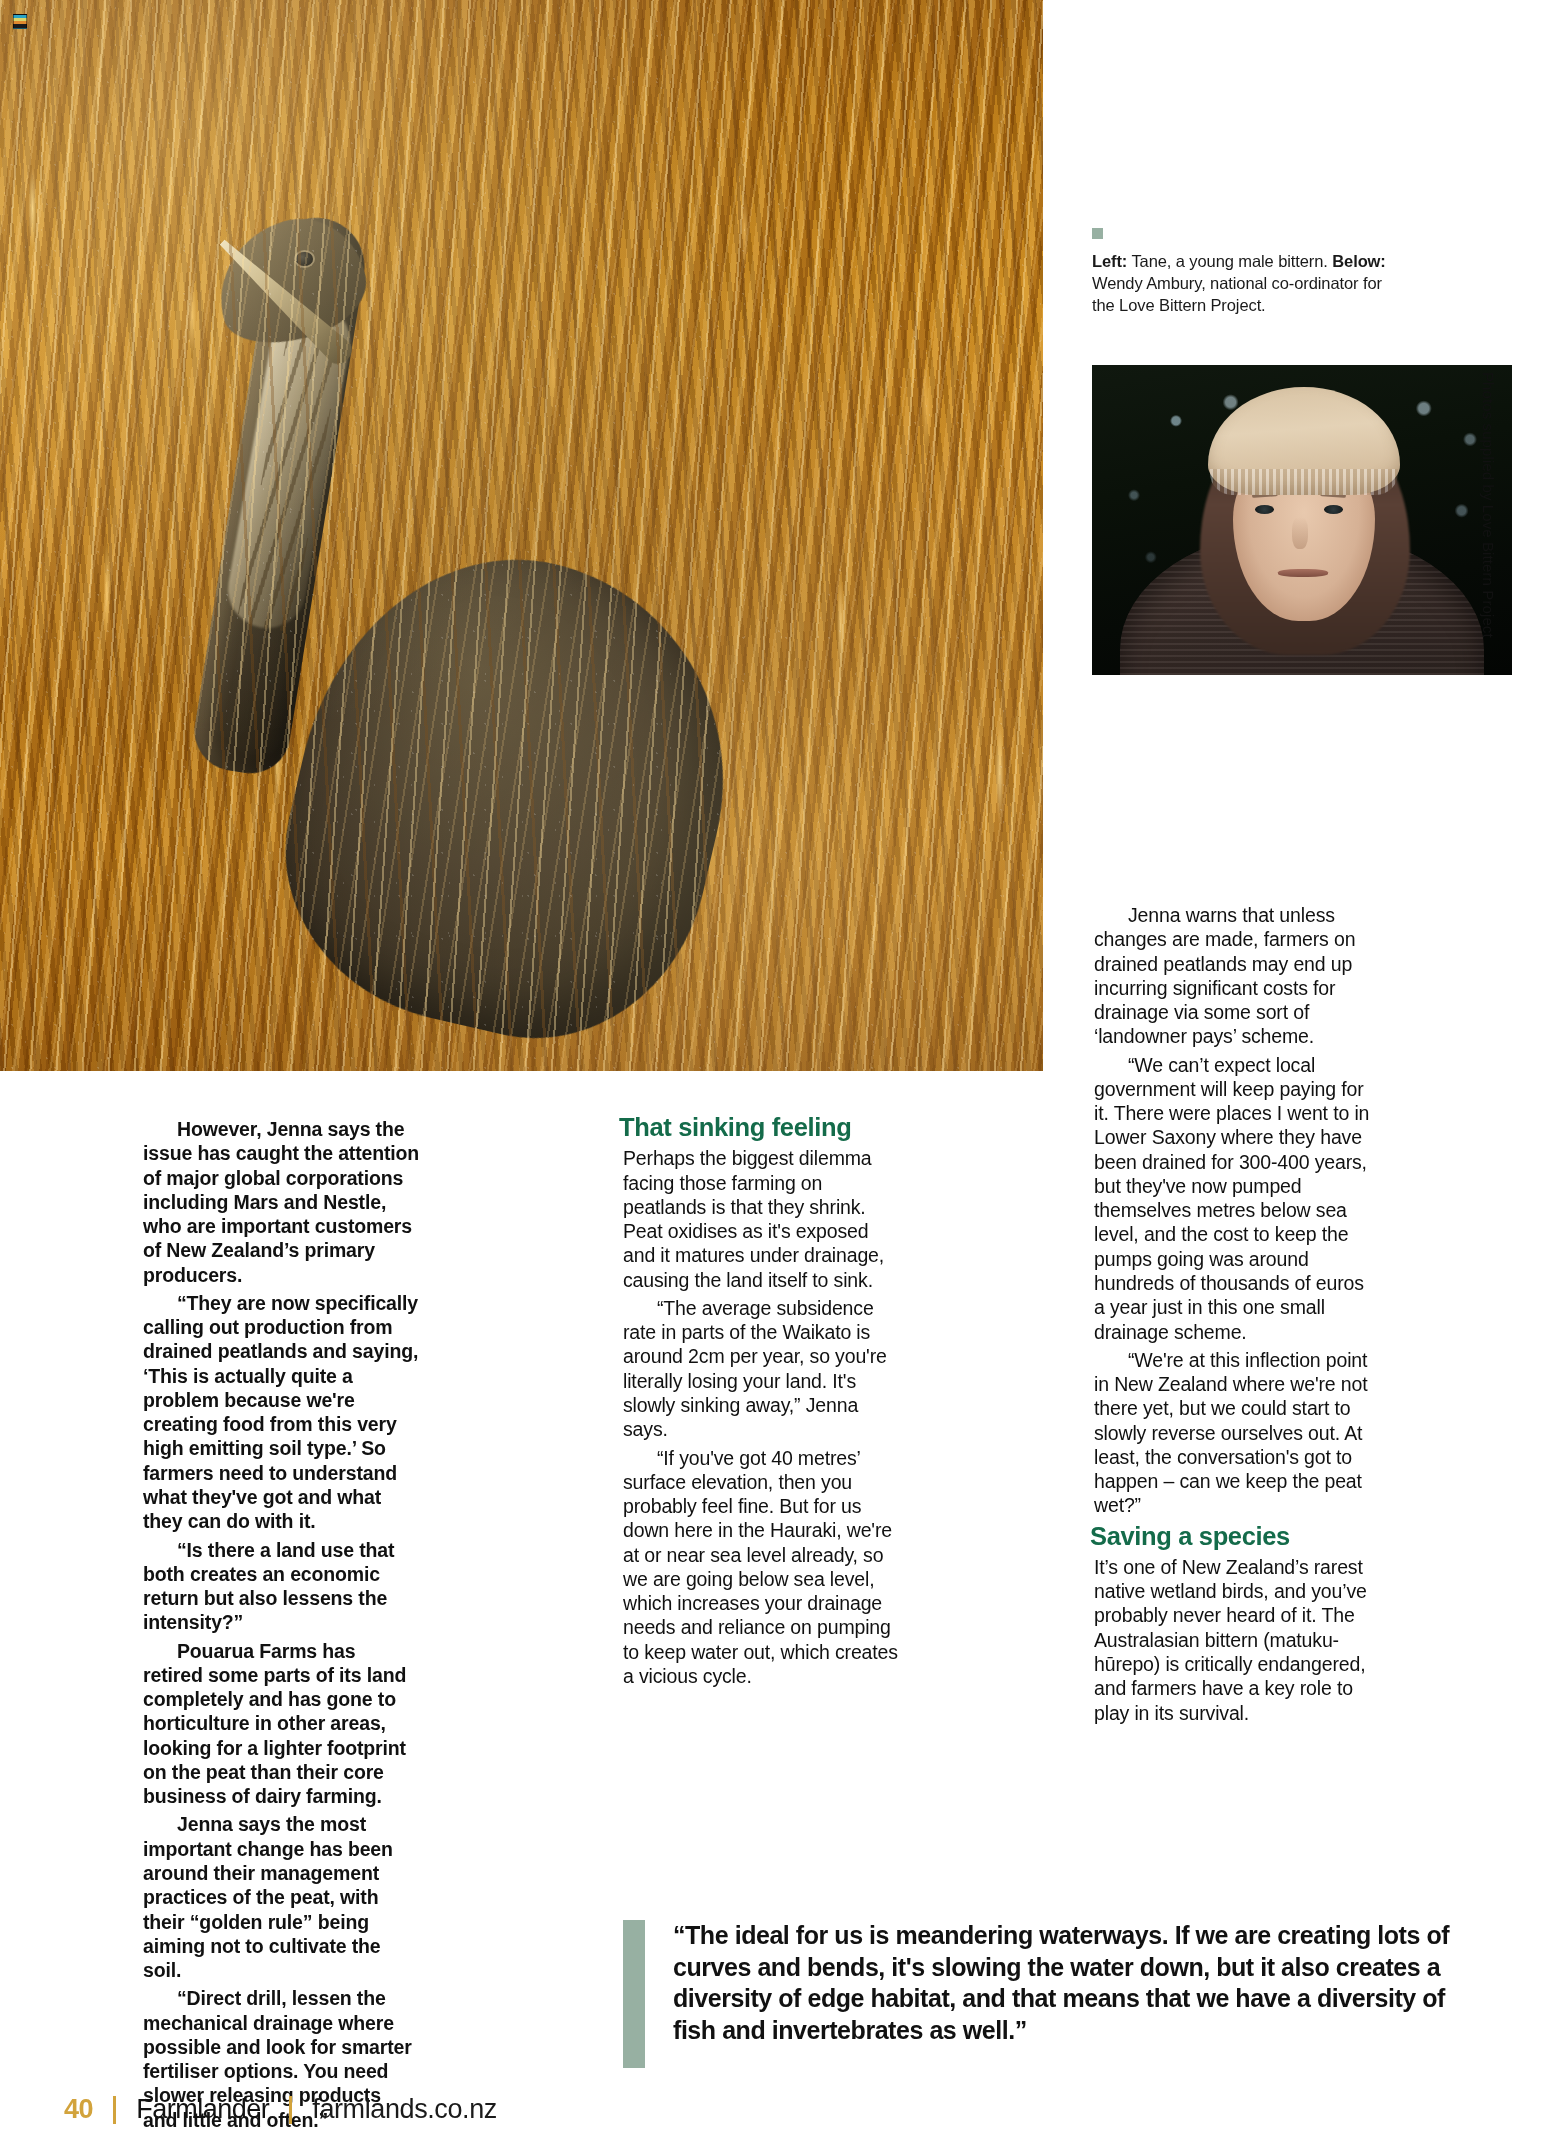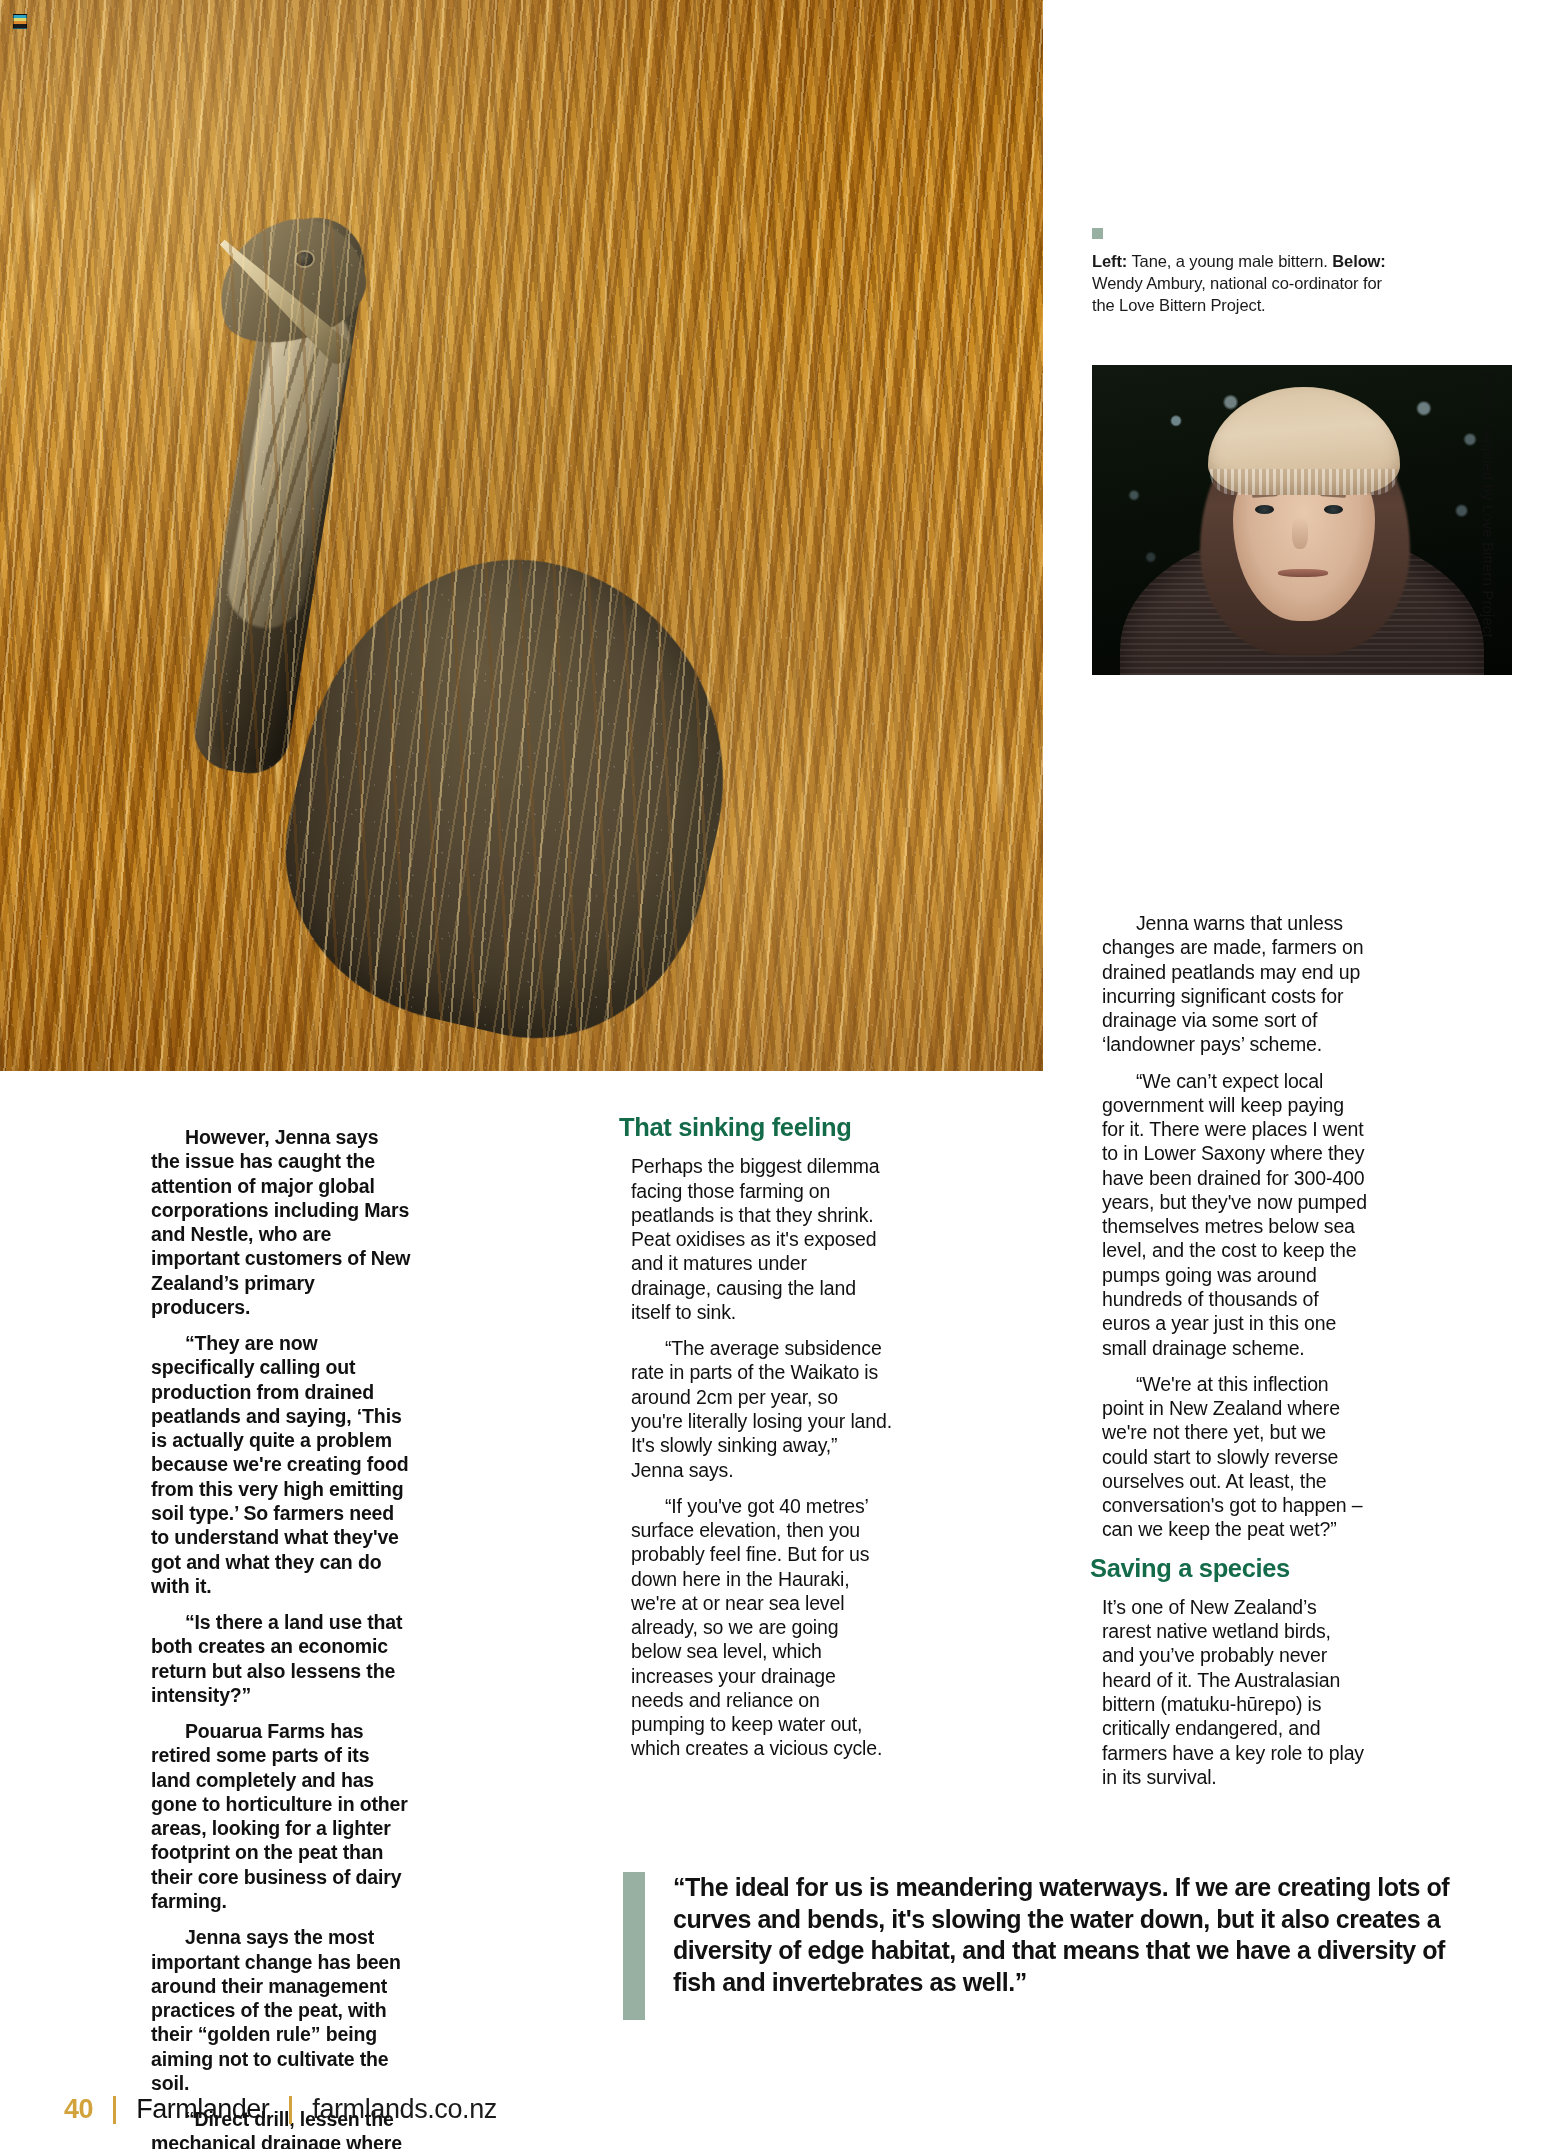--- a/index.html
+++ b/index.html
@@ -212,34 +212,34 @@
 
   
   .photo-credit{
     position:absolute;left:1497px;top:372px;
     transform-origin:left top;transform:rotate(90deg);
     font-size:15px;color:#111;white-space:nowrap;letter-spacing:.1px;
   }
 
   
   .col{position:absolute;font-size:19.5px;line-height:1.245;color:#111;letter-spacing:-.15px;}
-  .col p{margin:12px;text-indent:34px;}
+  .col p{margin:4px;text-indent:34px;}
   .col p.noindent{text-indent:0;}
   .col h3{
     margin:0 0 4px 0;font-size:25.5px;line-height:1.15;font-weight:700;
     color:#146b4a;letter-spacing:-.35px;
   }
   .col-left{left:139px;top:1113px;width:285px;font-weight:bold;}
   .col-mid{left:619px;top:1113px;width:285px;}
   .col-right{left:1090px;top:899px;width:290px;}
   .gap-before{margin-top:22px;}
 
   
   .pullquote{
-    position:absolute;left:623px;top:1872px;width:840px;
+    position:absolute;left:623px;top:1920px;width:840px;
     display:flex;gap:28px;
   }
   .pq-bar{width:22px;flex:0 0 22px;background:#97b0a2;height:148px;}
   .pq-text{
     font-size:25px;line-height:1.26;font-weight:700;color:#111;letter-spacing:-.45px;
   }
 
   
   .footer{
     position:absolute;left:64px;bottom:24px;

